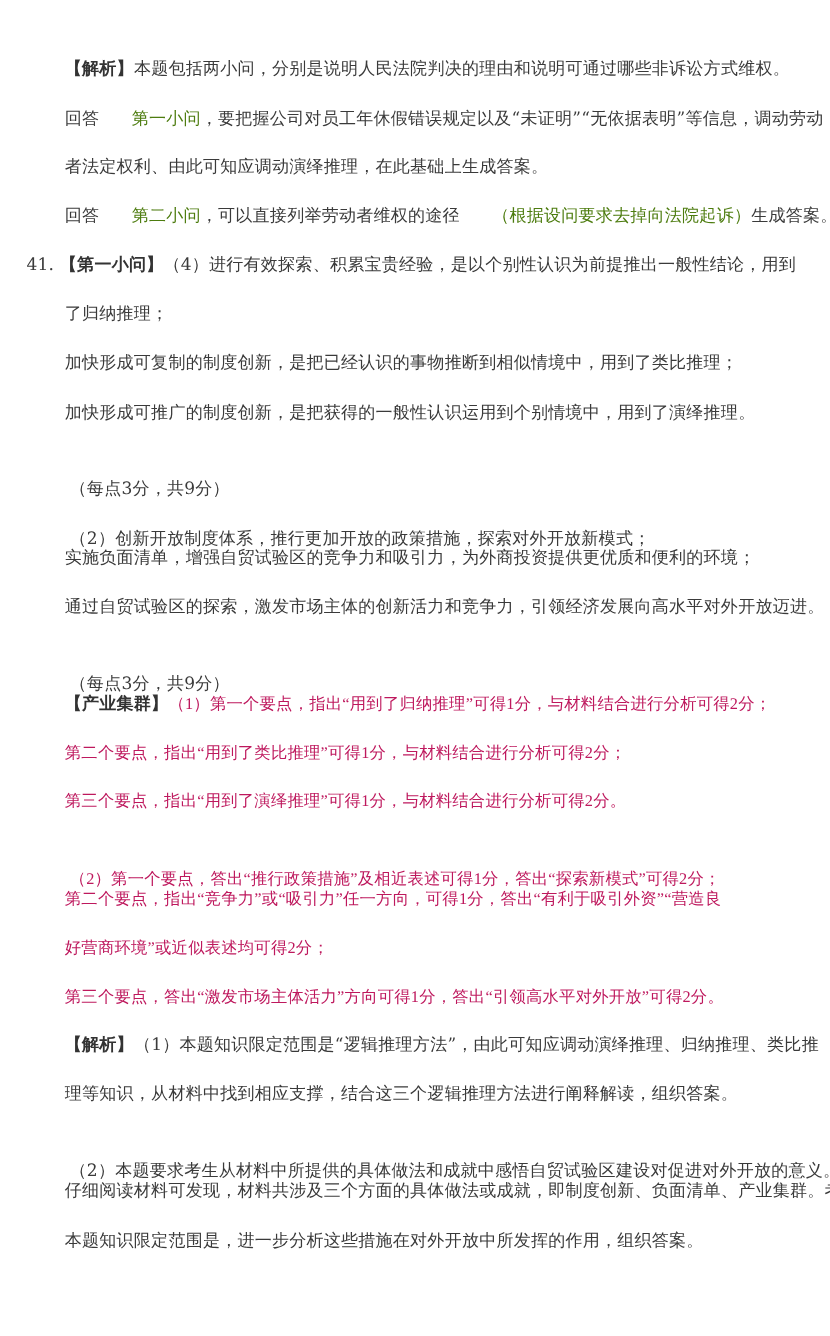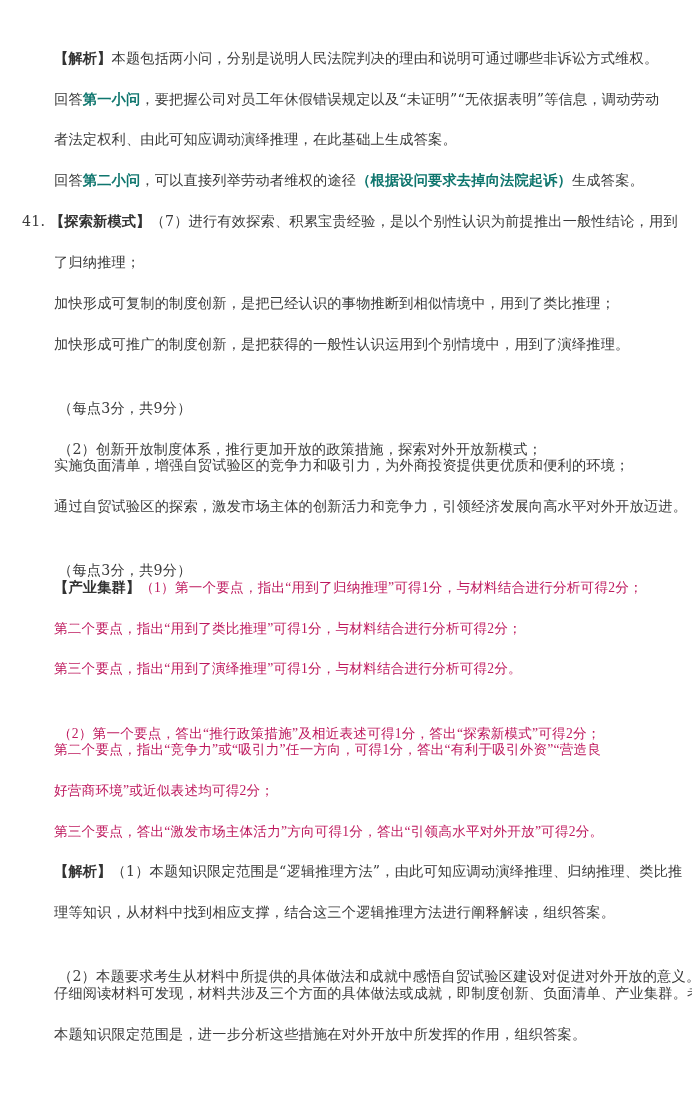--- a/index.html
+++ b/index.html
@@ -9,42 +9,42 @@
       color: #3a3a3a;
     }
     .page { position: absolute; left: 0; top: 12px; width: 636px; height: 1113px; }
     .line {
       position: absolute; left: 54px; right: 40px;
       font-size: 14.2px; line-height: 20px; white-space: nowrap;
       letter-spacing: 0.2px;
     }
     .line.num { left: 22px; }
     .line.ind { left: 58px; margin-top: 24px; }
-    .b { font-weight: bold; color: #0f766e; }
+    .b { font-weight: normal; color: #4d7c0f; margin-left: 27px; }
     .lbl { font-weight: bold; color: #333; }
     .kai { font-family: Liberation Serif, serif; font-size: 13.6px; color: #be185d; }
   </style>
 </head>
 <body>
 
 <div class="page">
   <div class="line" style="top:36px">
     <span class="lbl">【解析】</span><span>本题包括两小问，分别是说明人民法院判决的理由和说明可通过哪些非诉讼方式维权。</span>
   </div>
   <div class="line" style="top:77px">
     <span>回答</span><span class="b">第一小问</span><span>，要把握公司对员工年休假错误规定以及“未证明”“无依据表明”等信息，调动劳动</span>
   </div>
   <div class="line" style="top:117px">
     <span>者法定权利、由此可知应调动演绎推理，在此基础上生成答案。</span>
   </div>
   <div class="line" style="top:158px">
     <span>回答</span><span class="b">第二小问</span><span>，可以直接列举劳动者维权的途径</span><span class="b">（根据设问要求去掉向法院起诉）</span><span>生成答案。</span>
   </div>
   <div class="line num" style="top:199px">
-    <span>41. </span><span class="lbl">【探索新模式】</span><span>（7）进行有效探索、积累宝贵经验，是以个别性认识为前提推出一般性结论，用到</span>
+    <span>41. </span><span class="lbl">【第一小问】</span><span>（4）进行有效探索、积累宝贵经验，是以个别性认识为前提推出一般性结论，用到</span>
   </div>
   <div class="line" style="top:240px"><span>了归纳推理；</span></div>
   <div class="line" style="top:281px"><span>加快形成可复制的制度创新，是把已经认识的事物推断到相似情境中，用到了类比推理；</span></div>
   <div class="line" style="top:322px"><span>加快形成可推广的制度创新，是把获得的一般性认识运用到个别情境中，用到了演绎推理。</span></div>
   <div class="line ind" style="top:362px"><span>（每点3分，共9分）</span></div>
   <div class="line ind" style="top:403px"><span>（2）创新开放制度体系，推行更加开放的政策措施，探索对外开放新模式；</span></div>
   <div class="line" style="top:484px"><span>通过自贸试验区的探索，激发市场主体的创新活力和竞争力，引领经济发展向高水平对外开放迈进。</span></div>
   <div class="line" style="top:443px"><span>实施负面清单，增强自贸试验区的竞争力和吸引力，为外商投资提供更优质和便利的环境；</span></div>
   <div class="line ind" style="top:524px"><span>（每点3分，共9分）</span></div>
   <div class="line" style="top:565px">

